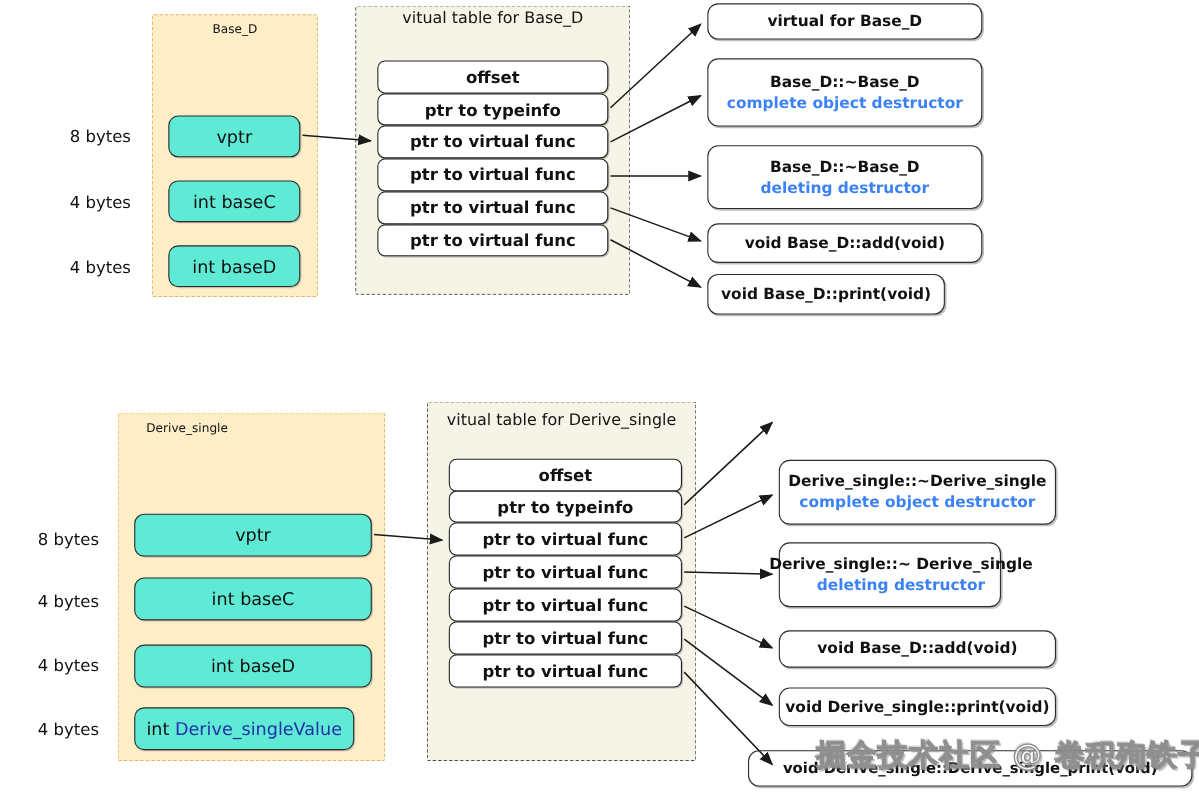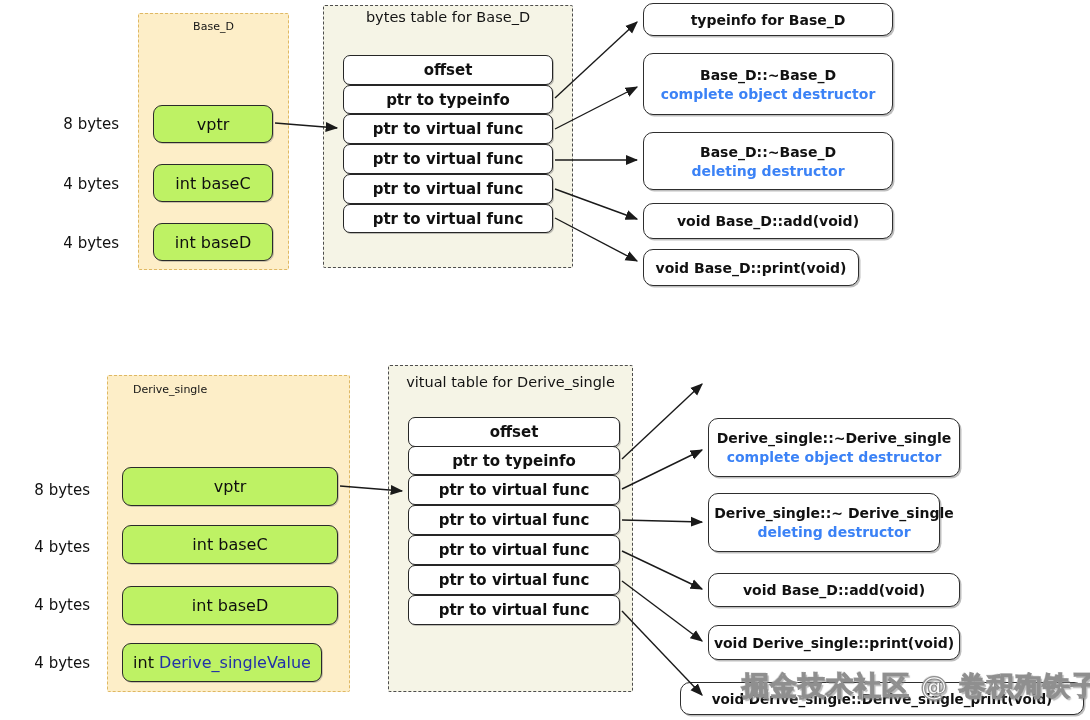--- a/index.html
+++ b/index.html
@@ -4,21 +4,21 @@
 <style>
   html,body{margin:0;padding:0;background:#fff;}
   .canvas{position:relative;width:1090px;height:720px;background:#ffffff;overflow:hidden;
           font-family:"DejaVu Sans","Liberation Sans",sans-serif;color:#131313;}
   .abs{position:absolute;}
   .byte-label{font-size:15px;color:#111;text-align:right;width:92px;line-height:20px;}
   .group-class{background:#fdeec8;border:1.5px dashed #dfb863;border-radius:2px;box-sizing:border-box;}
   .group-vtable{background:#f5f4e6;border:1.5px dashed #4d4d4d;border-radius:2px;box-sizing:border-box;}
   .grp-title{font-size:11px;color:#141414;}
   .center{text-align:center;}
-  .field{position:absolute;background:#bef264;border:1.6px solid #2a2a2a;border-radius:9px;
+  .field{position:absolute;background:#5eead4;border:1.6px solid #2a2a2a;border-radius:9px;
          display:flex;align-items:center;justify-content:center;font-size:16px;color:#0f0f0f;
          box-shadow:1px 1px 0 rgba(110,110,110,.35);box-sizing:border-box;white-space:nowrap;}
   .vrow{position:absolute;background:#fff;border:1.6px solid #262626;border-radius:7px;
         display:flex;align-items:center;justify-content:center;font-size:15px;font-weight:700;
         color:#111;box-shadow:1px 1px 0 rgba(100,100,100,.4);box-sizing:border-box;white-space:nowrap;}
   .target{position:absolute;background:#fff;border:1.6px solid #2e2e2e;border-radius:10px;
           display:flex;flex-direction:column;align-items:center;justify-content:center;
           font-size:14px;font-weight:700;color:#111;box-shadow:1.5px 1.5px 0 rgba(110,110,110,.45);
           box-sizing:border-box;white-space:nowrap;}
   .target .sub{color:#3b82f6;font-size:14px;margin-top:3px;}
@@ -40,30 +40,30 @@
   <div class="abs byte-label" style="left:27px;top:174px;">4 bytes</div>
   <div class="abs byte-label" style="left:27px;top:233px;">4 bytes</div>
 
   <div class="abs group-class" style="left:138px;top:13px;width:151px;height:257px;"></div>
   <div class="abs grp-title center" style="left:138px;top:20px;width:151px;">Base_D</div>
   <div class="field" style="left:153px;top:105px;width:120px;height:38px;">vptr</div>
   <div class="field" style="left:153px;top:164px;width:120px;height:38px;">int baseC</div>
   <div class="field" style="left:153px;top:223px;width:120px;height:38px;">int baseD</div>
 
   <div class="abs group-vtable" style="left:323px;top:5px;width:250px;height:263px;"></div>
-  <div class="abs grp-title center" style="left:323px;top:9px;width:250px;font-size:14.5px;">bytes table for Base_D</div>
+  <div class="abs grp-title center" style="left:323px;top:9px;width:250px;font-size:14.5px;">vitual table for Base_D</div>
   <div class="vrow" style="left:343px;top:55px;width:210px;height:30px;">offset</div>
   <div class="vrow" style="left:343px;top:85px;width:210px;height:29px;">ptr to typeinfo</div>
   <div class="vrow" style="left:343px;top:114px;width:210px;height:30px;">ptr to virtual func</div>
   <div class="vrow" style="left:343px;top:144px;width:210px;height:30px;">ptr to virtual func</div>
   <div class="vrow" style="left:343px;top:174px;width:210px;height:30px;">ptr to virtual func</div>
   <div class="vrow" style="left:343px;top:204px;width:210px;height:29px;">ptr to virtual func</div>
 
   <div class="target" style="left:643px;top:3px;width:250px;height:33px;">
-    <div>typeinfo for Base_D</div>
+    <div>virtual for Base_D</div>
   </div>
   <div class="target" style="left:643px;top:53px;width:250px;height:62px;">
     <div>Base_D::~Base_D</div>
     <div class="sub">complete object destructor</div>
   </div>
   <div class="target" style="left:643px;top:132px;width:250px;height:58px;">
     <div>Base_D::~Base_D</div>
     <div class="sub">deleting destructor</div>
   </div>
   <div class="target" style="left:643px;top:203px;width:250px;height:36px;">
@@ -95,21 +95,21 @@
   <div class="vrow" style="left:408px;top:475px;width:212px;height:30px;">ptr to virtual func</div>
   <div class="vrow" style="left:408px;top:505px;width:212px;height:30px;">ptr to virtual func</div>
   <div class="vrow" style="left:408px;top:535px;width:212px;height:30px;">ptr to virtual func</div>
   <div class="vrow" style="left:408px;top:565px;width:212px;height:30px;">ptr to virtual func</div>
   <div class="vrow" style="left:408px;top:595px;width:212px;height:30px;">ptr to virtual func</div>
 
   <div class="target" style="left:708px;top:418px;width:252px;height:59px;">
     <div>Derive_single::~Derive_single</div>
     <div class="sub">complete object destructor</div>
   </div>
-  <div class="target" style="left:708px;top:493px;width:232px;height:59px;padding-left:20px;">
+  <div class="target" style="left:708px;top:493px;width:202px;height:59px;padding-left:20px;">
     <div>Derive_single::~ Derive_single</div>
     <div class="sub">deleting destructor</div>
   </div>
   <div class="target" style="left:708px;top:573px;width:252px;height:34px;">
     <div>void Base_D::add(void)</div>
   </div>
   <div class="target" style="left:708px;top:625px;width:252px;height:35px;">
     <div>void Derive_single::print(void)</div>
   </div>
   <div class="target" style="left:680px;top:682px;width:404px;height:33px;">

